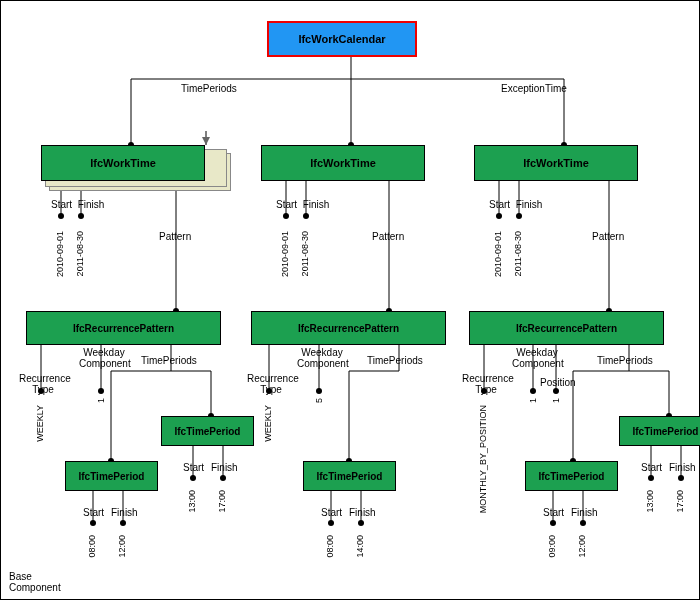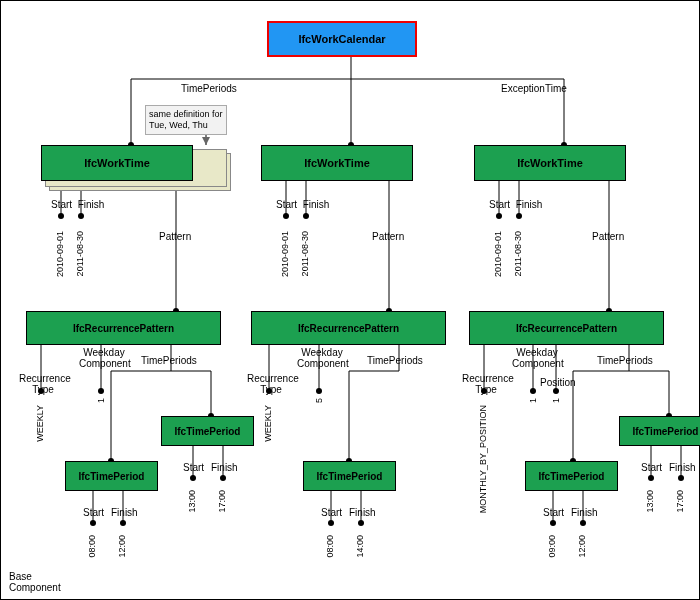--- a/index.html
+++ b/index.html
@@ -1,20 +1,20 @@
 <!DOCTYPE html>
 <html><head>
 <meta charset="utf-8">
 <style>
 body{margin:0;font-family:Arial,sans-serif;font-size:10px;background:#fff}
 .canvas{position:relative;width:700px;height:600px;border:1px solid #000;box-sizing:border-box}
 .box{position:absolute;text-align:center;font-weight:bold;font-size:11px;display:flex;align-items:center;justify-content:center;box-sizing:border-box}
 .root{background:#2196f3;border:2px solid #e00;color:#000;width:150px;height:36px}
 .green{background:#1ca050;border:1px solid #000;color:#000}
-.wt{width:152px;height:36px}
+.wt{width:164px;height:36px}
 .rp{width:195px;height:34px;font-size:10px}
 .tp{width:93px;height:30px;font-size:10px}
 .stack{position:absolute;background:#e8e8c8;border:1px solid #888;width:180px;height:36px}
 .lbl{position:absolute;font-size:10px;text-align:center}
 .vlbl{position:absolute;font-size:9px;writing-mode:vertical-rl;transform:rotate(180deg)}
 .note{position:absolute;background:#f2f2f2;border:1px solid #aaa;font-size:9px;padding:3px;line-height:1.2}
 svg{position:absolute;left:0;top:0;pointer-events:none}
 .dot{fill:#000}
 line{stroke:#000;stroke-width:1}
 </style>
@@ -113,22 +113,20 @@
 <line x1="650" y1="445" x2="650" y2="477"></line>
       <circle class="dot" cx="650" cy="477" r="3"></circle>
 <line x1="680" y1="445" x2="680" y2="477"></line>
       <circle class="dot" cx="680" cy="477" r="3"></circle>
 </svg>
 
 <div class="box root" style="left:266px;top:20px">IfcWorkCalendar</div>
 
 <div class="lbl" style="left:180px;top:82px">TimePeriods</div>
 <div class="lbl" style="left:500px;top:82px">ExceptionTime</div>
-<div class="note" style="left:144px;top:104px;white-space:pre">same definition for
-Tue, Wed, Thu</div>
 
 <div class="stack" style="left:48px;top:152px"></div>
 <div class="stack" style="left:44px;top:148px"></div>
 
 <div class="box green wt" style="left:40px;top:144px">IfcWorkTime</div>
 <div class="box green wt" style="left:260px;top:144px">IfcWorkTime</div>
 <div class="box green wt" style="left:473px;top:144px">IfcWorkTime</div>
 
 <div class="lbl" style="left:50px;top:198px">Start</div>
 <div class="lbl" style="left:70px;top:198px;width:40px">Finish</div>

